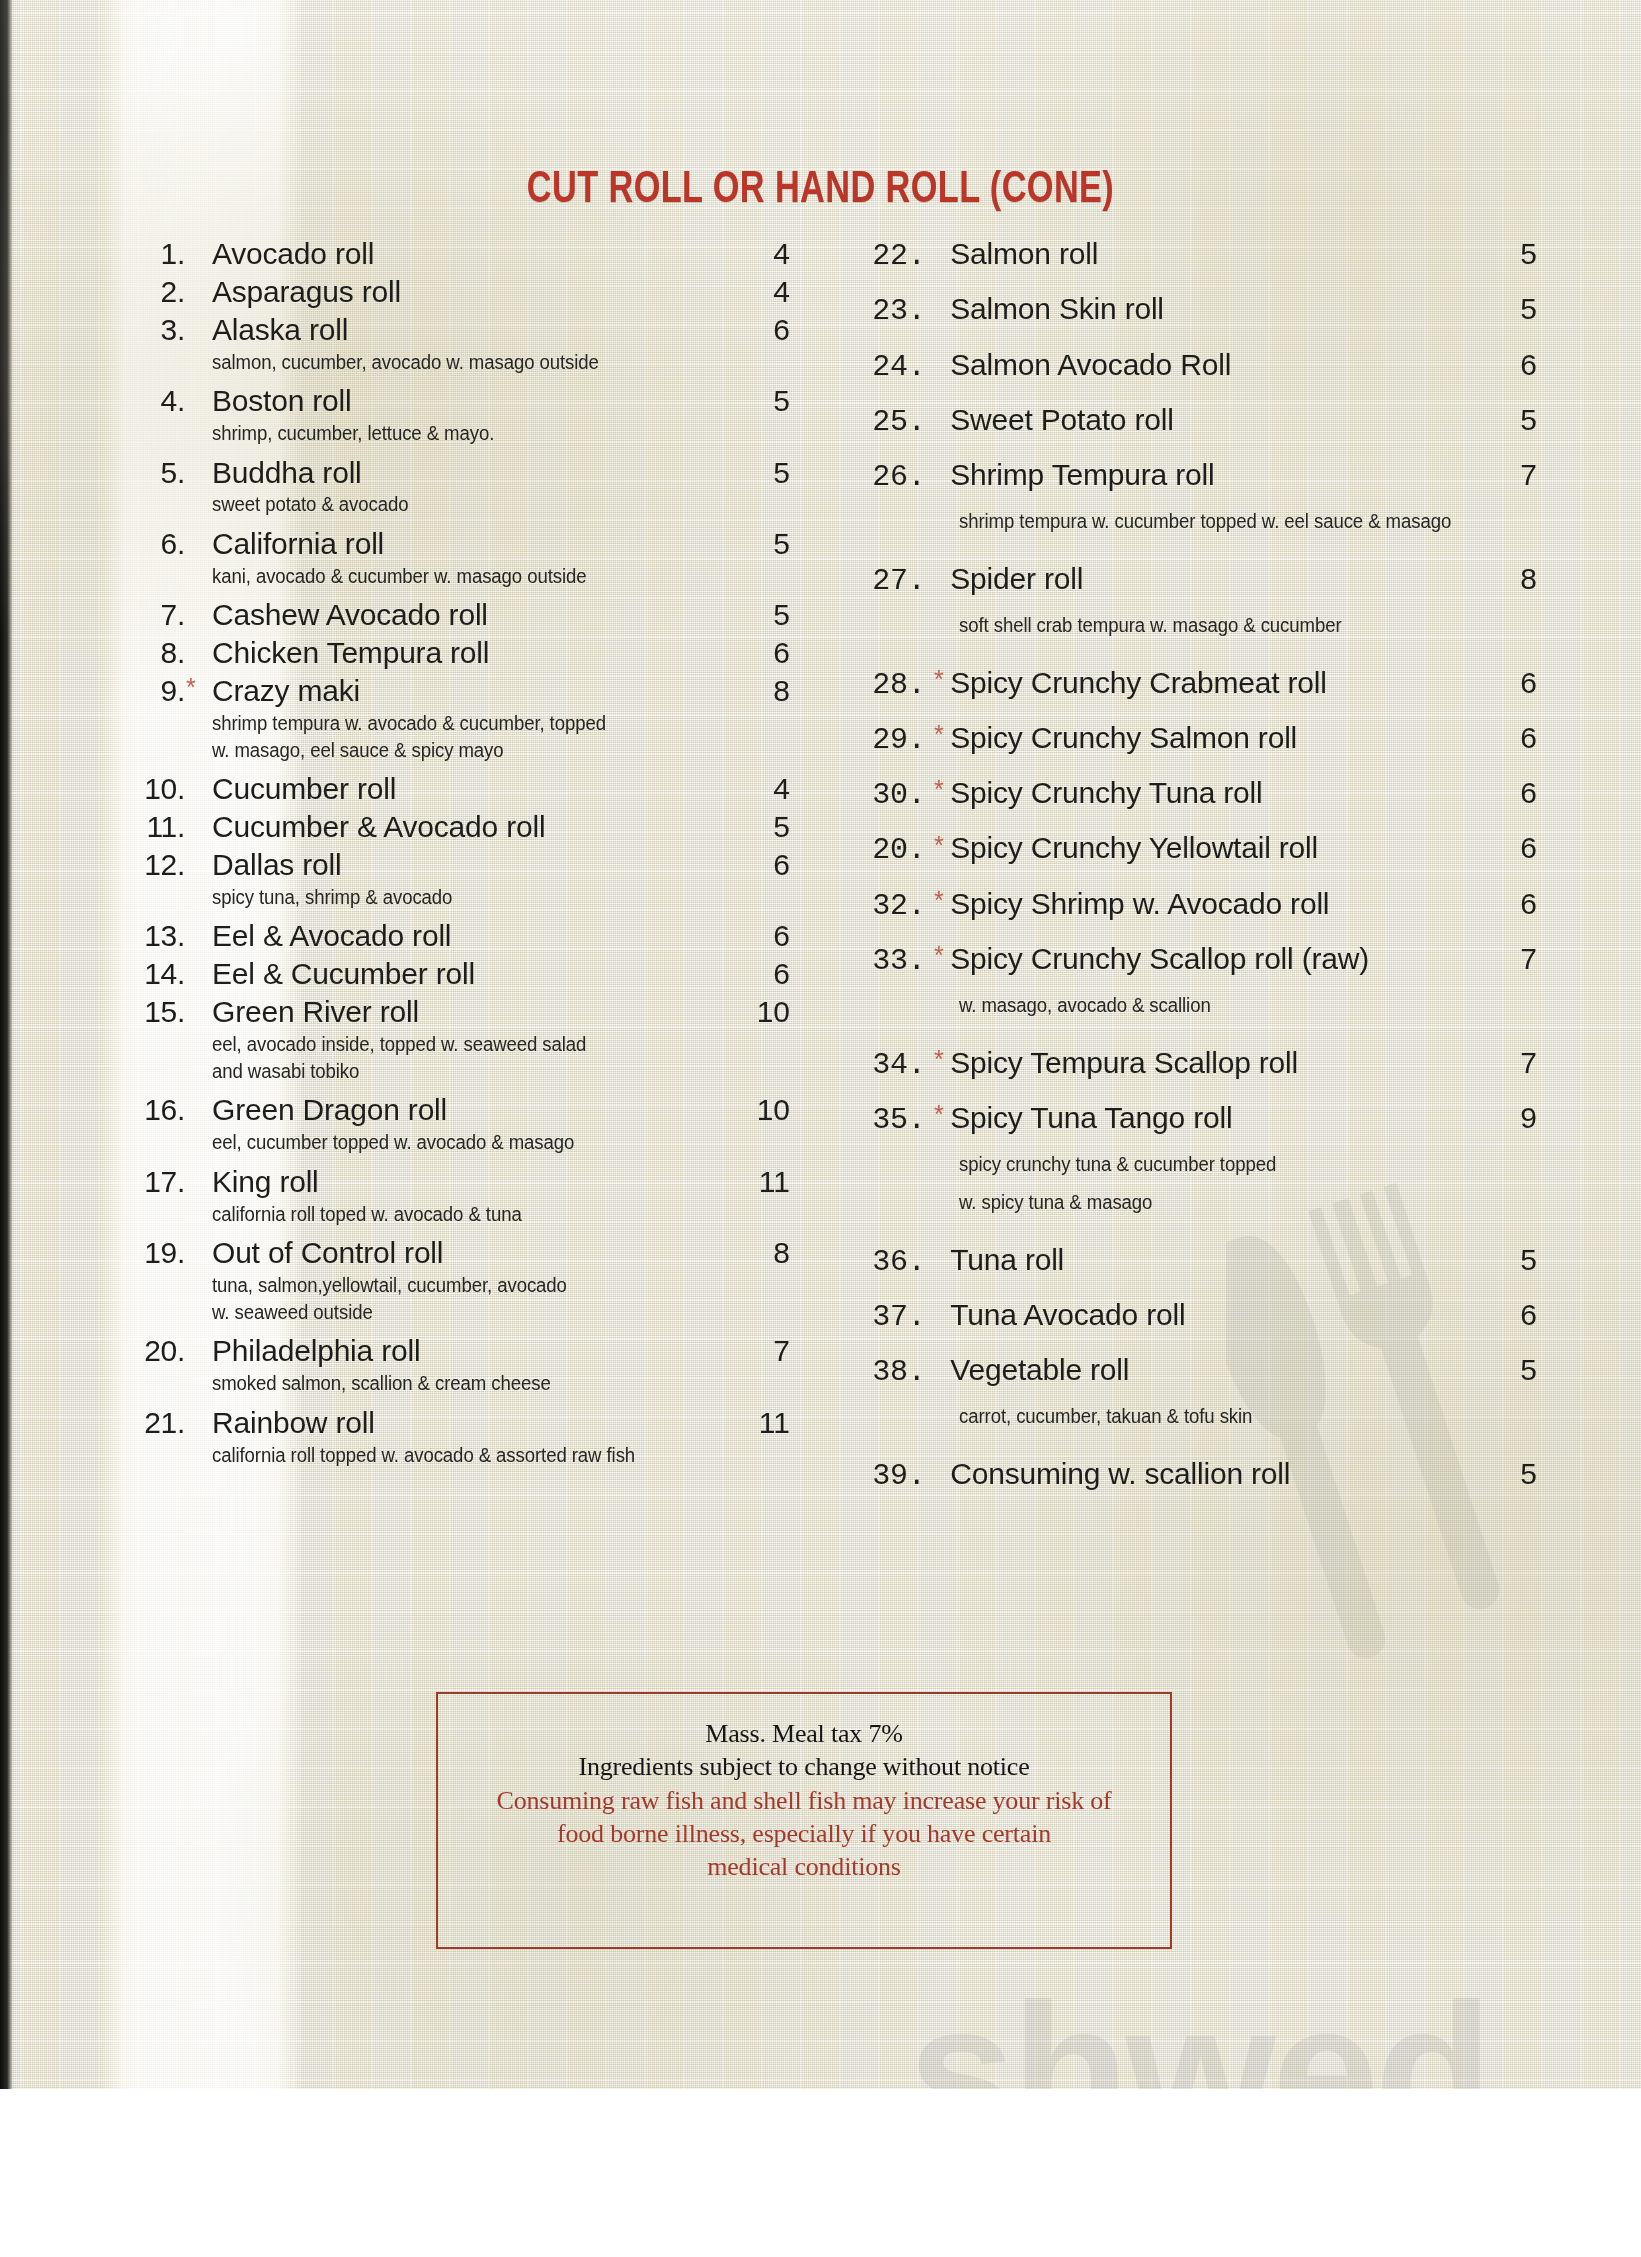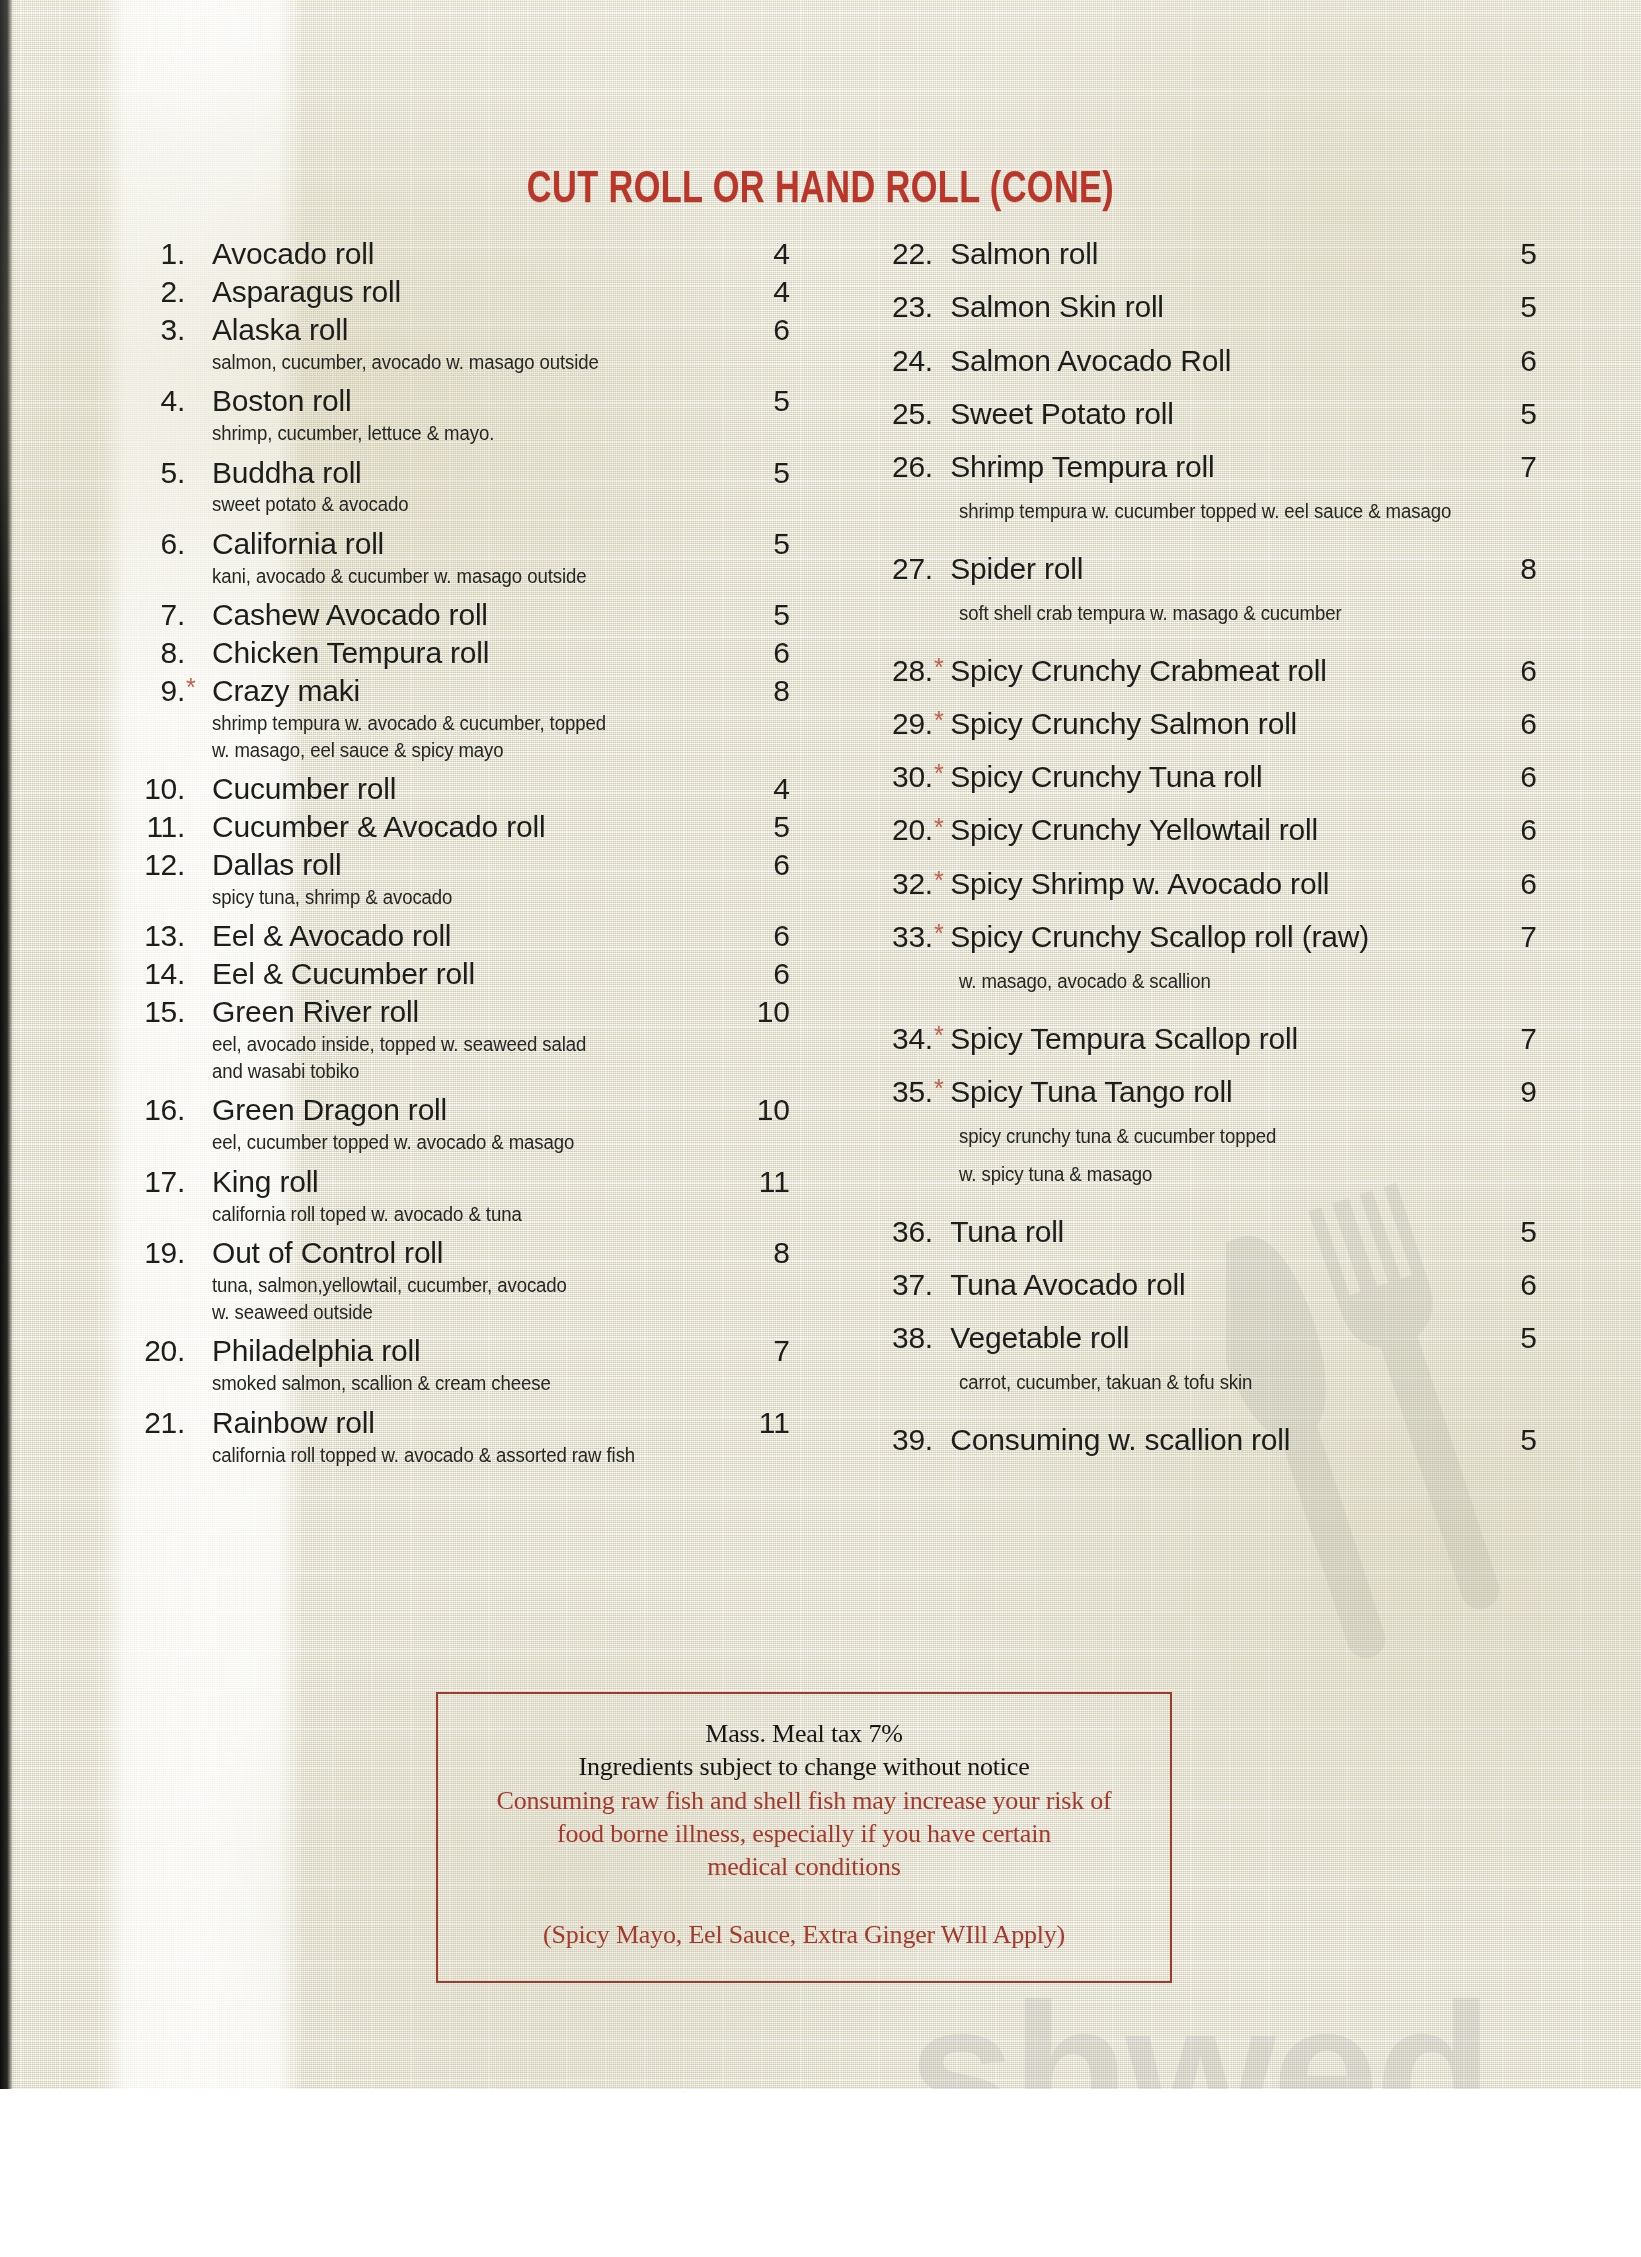--- a/index.html
+++ b/index.html
@@ -208,21 +208,21 @@
     letter-spacing: -0.1px;
   }
   .item-desc .descline { display: block; }
 
   
   .column.left  .menu-item { margin-bottom: 3.9px; }
   .column.left  .menu-item.has-desc { margin-bottom: 8.7px; }
   .column.right .menu-item { margin-bottom: 19.3px; }
   .column.right .menu-item.has-desc { margin-bottom: 22px; }
   .column.right .item-desc { margin-top: 7.7px; line-height: 1.9; }
-  .column.right .item-num { width: 68px; flex-basis: 68px; text-align: right; padding-left: 3.9px;}
+  .column.right .item-num { width: 68px; flex-basis: 68px; text-align: center; padding-left: 3.9px; font-family: Liberation Mono, monospace;}
   .column.right .item-name { padding-left: 17.4px; }
 
   
   .disclaimer {
     position: absolute;
     left: 436px;
     top: 1692px;
     width: 736px;
     box-sizing: border-box;
     border: 2.9px solid #9d3a2a;
@@ -632,18 +632,17 @@
         </div>
       </div>
 
     <div class="disclaimer">
       <span class="line dark">Mass. Meal tax 7%</span>
       <span class="line dark">Ingredients subject to change without notice</span>
       <span class="line red">Consuming raw fish and shell fish may increase your risk of</span>
       <span class="line red">food borne illness, especially if you have certain</span>
       <span class="line red">medical conditions</span>
       <span class="spacer"></span>
-      <span class="line red">(Spicy Mayo, Eel Sauce, Extra Ginger WIll Apply)</span>
     </div>
 
   </div>
 </div>
 
 
 </body></html>

